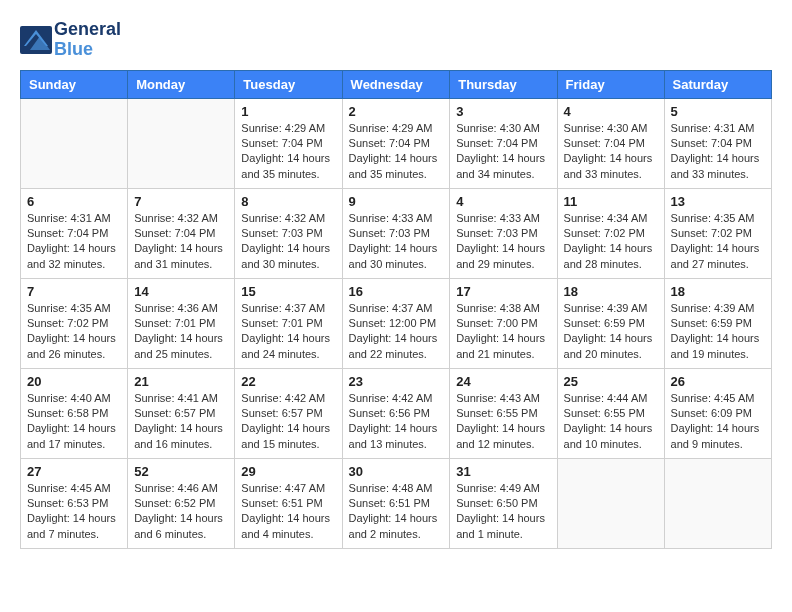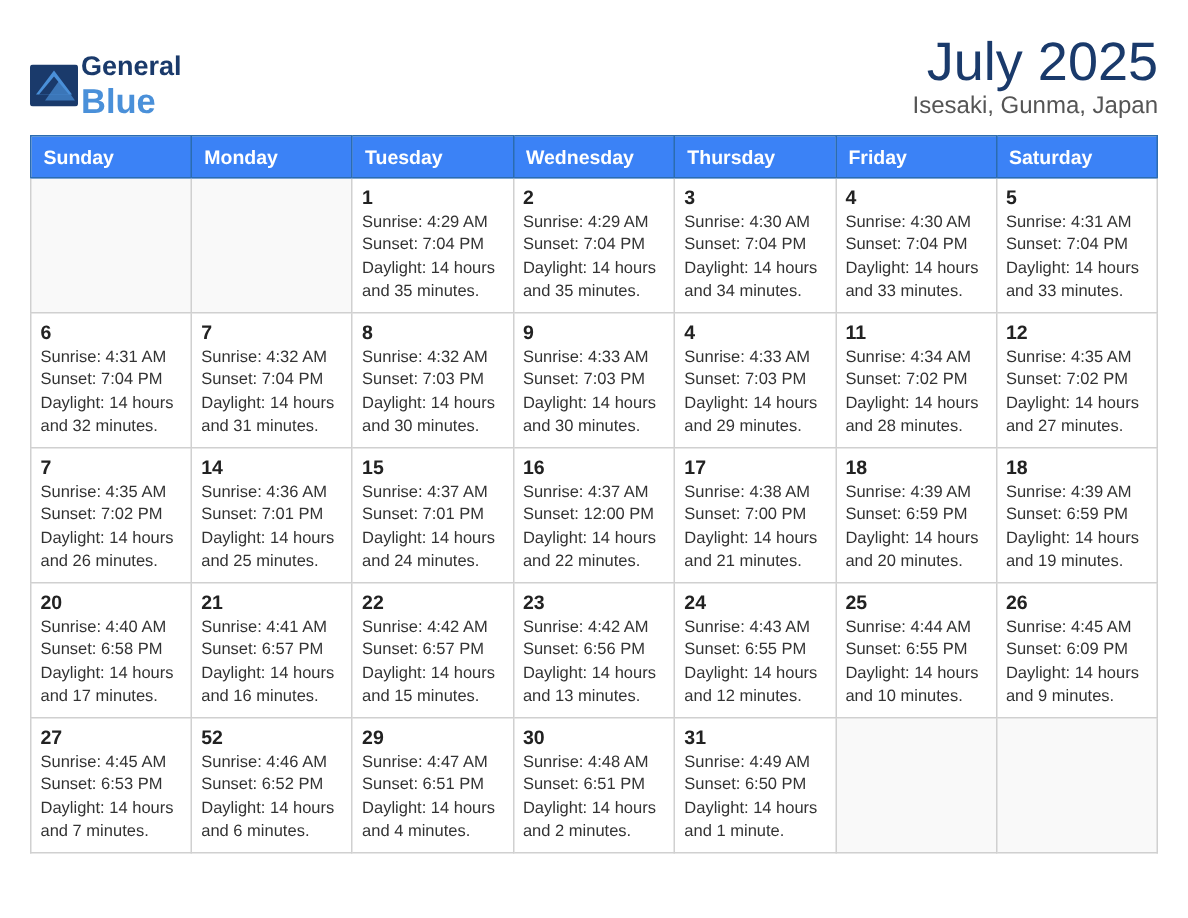--- a/index.html
+++ b/index.html
@@ -6,21 +6,21 @@
     body {
       font-family: Arial, sans-serif;
       background: #fff;
       width: 792px;
       min-height: 612px;
       padding: 20px;
     }
     .header {
       display: flex;
       justify-content: space-between;
-      align-items: flex-end;
+      align-items: center;
       margin-bottom: 10px;
     }
     .logo {
       display: flex;
       align-items: center;
     }
     .logo-icon {
       width: 32px;
       height: 28px;
       margin-right: 2px;
@@ -85,26 +85,22 @@
 <div class="header">
   <div class="logo">
     <svg class="logo-icon" viewBox="0 0 32 28">
       <rect x="0" y="0" width="32" height="28" fill="#1a3a6b" rx="2"></rect>
       <polygon points="16,4 28,20 4,20" fill="#4a90d9"></polygon>
       <polygon points="16,8 26,20 6,20" fill="#1a3a6b"></polygon>
       <polygon points="20,10 30,24 10,24" fill="#4a90d9" opacity="0.7"></polygon>
     </svg>
     <div>
       <div style="font-size:18px;font-weight:bold;color:#1a3a6b;line-height:1.1;">General</div>
-      <div style="font-size:23px;font-weight:bold;color:#4a90d9;line-height:1.1;">Blue</div>
+      <div style="font-size:18px;font-weight:bold;color:#4a90d9;line-height:1.1;">Blue</div>
     </div>
-  </div>
-  <div class="title-block">
-    <div class="month-title">July 2025</div>
-    <div class="location-title">Isesaki, Gunma, Japan</div>
   </div>
 </div>
 
 <table class="calendar">
   <thead>
     <tr>
 
     <th>Sunday</th>
         <th>Monday</th>
         <th>Tuesday</th>
@@ -180,21 +176,21 @@
 Sunset: 7:03 PM
 Daylight: 14 hours and 29 minutes.</div>
         </td>
         <td>
           <span class="day-number">11</span>
           <div class="day-info">Sunrise: 4:34 AM
 Sunset: 7:02 PM
 Daylight: 14 hours and 28 minutes.</div>
         </td>
         <td>
-          <span class="day-number">12</span>
+          <span class="day-number">13</span>
           <div class="day-info">Sunrise: 4:35 AM
 Sunset: 7:02 PM
 Daylight: 14 hours and 27 minutes.</div>
         </td>
       </tr>
       <tr class="week-row">
         <td>
           <span class="day-number">7</span>
           <div class="day-info">Sunrise: 4:35 AM
 Sunset: 7:02 PM

